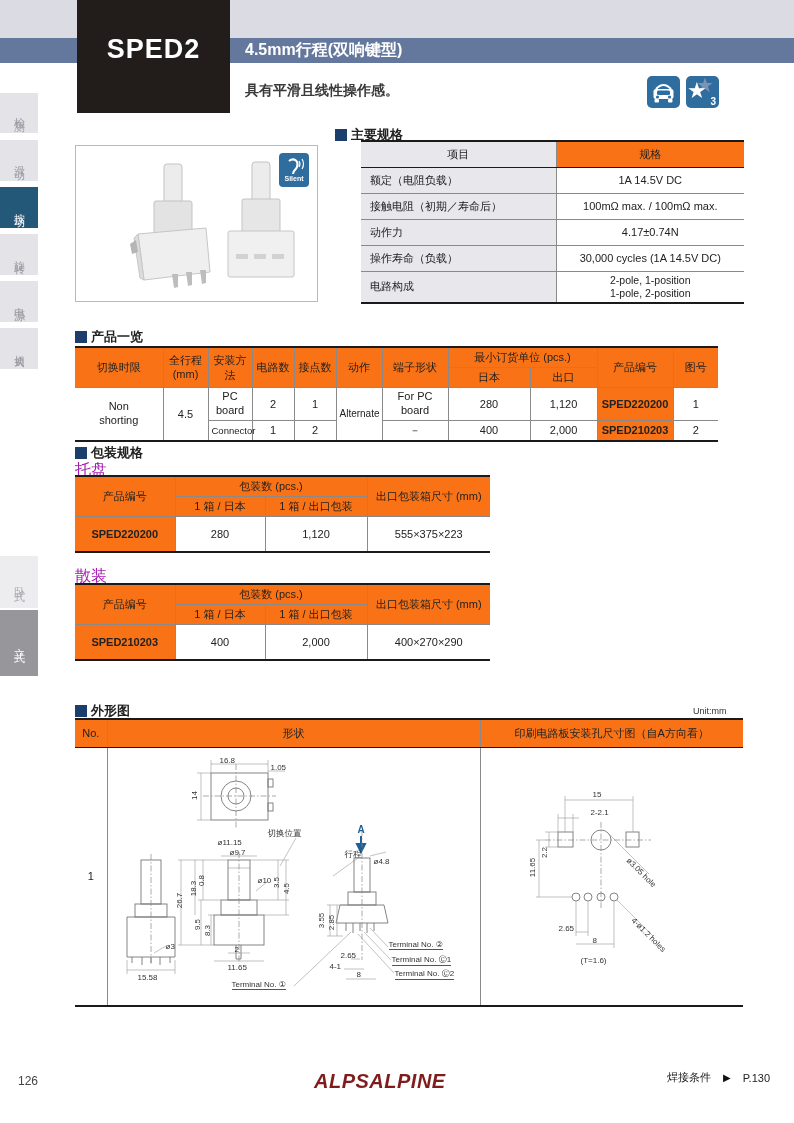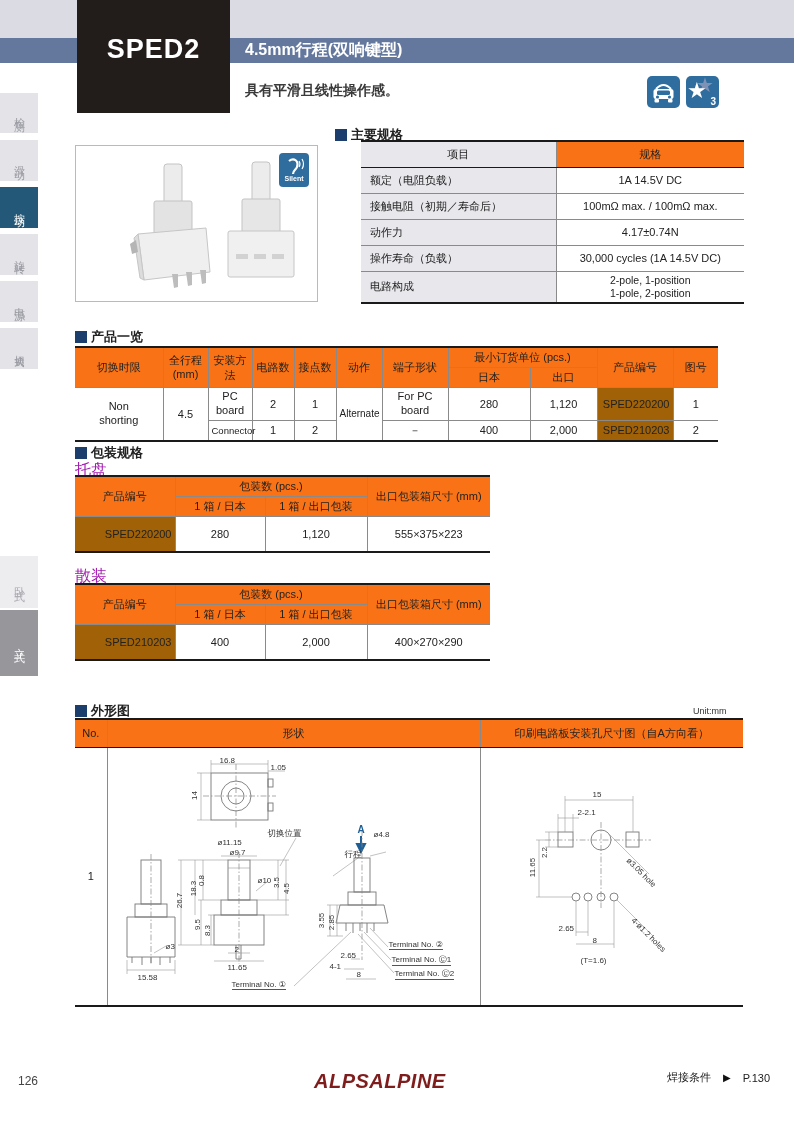--- a/index.html
+++ b/index.html
@@ -32,21 +32,21 @@
   
   .photo-box { left:75px; top:145px; width:243px; height:157px; background:#fff; border:1px solid #b9b9c0; }
   .silent-icon { right:8px; top:7px; width:30px; height:34px; background:#2e6d9e; border-radius:4px; color:#fff; text-align:center; }
   .silent-icon .lbl { font-size:7px; font-weight:bold; display:block; margin-top:-2px; }
 
   
   table { border-collapse:collapse; table-layout:fixed; font-size:11px; color:#222; }
   td,th { font-weight:normal; text-align:center; vertical-align:middle; padding:2px 3px; }
   .ml { white-space:pre-line; line-height:1.25; }
   .hd { background:#f97316; }
-  .pn { background:#a16207; font-weight:normal;text-align:right; }
+  .pn { background:#f97316; font-weight:bold; }
 
   
   .spec-table { left:335px; top:140px; width:383px; border-top:2px solid #1a1a1a; border-bottom:2px solid #1a1a1a;margin-left:26px; }
   .spec-table td { border-bottom:1px solid #8a8a8a; height:26px; }
   .spec-table tr.h td { border-bottom:1px solid #1a1a1a; }
   .spec-table tr:last-child td { border-bottom:none; }
   .spec-table td.c1 { border-right:1px solid #8a8a8a; text-align:left; padding-left:9px; background:#e7e7ec; }
   .spec-table tr.h td.c1 { text-align:center; padding-left:3px; }
 
   
@@ -444,21 +444,21 @@
         <span class="dim rot" style="left:84px; top:172px;">9.5</span>
         <span class="dim rot" style="left:94px; top:178px;">8.3</span>
         <span class="dim" style="left:150px; top:128px;">ø10</span>
         <span class="dim rot" style="left:163px; top:130px;">3.5</span>
         <span class="dim rot" style="left:173px; top:136px;">4.5</span>
         <span class="dim" style="left:127px; top:197px;">2</span>
         <span class="dim" style="left:120px; top:215px;">11.65</span>
         <span class="dim" style="left:58px; top:194px;">ø3</span>
         <span class="dim" style="left:30px; top:225px;">15.58</span>
         <span class="a-mark" style="left:250px; top:76px;">A</span>
-        <span class="dim" style="left:266px; top:82px;">ø4.8</span>
+        <span class="dim" style="left:266px; top:109px;">ø4.8</span>
         <span class="dim rot" style="left:206px; top:168px;">3.55</span>
         <span class="dim rot" style="left:216px; top:170px;">2.85</span>
         <span class="dim" style="left:233px; top:203px;">2.65</span>
         <span class="dim" style="left:222px; top:214px;">4-1</span>
         <span class="dim" style="left:249px; top:222px;">8</span>
         <span class="term" style="left:281px; top:192px;">Terminal No. ②</span>
         <span class="term" style="left:284px; top:206px;">Terminal No. Ⓒ1</span>
         <span class="term" style="left:287px; top:220px;">Terminal No. Ⓒ2</span>
         <span class="term" style="left:124px; top:232px;">Terminal No. ①</span>
       </td>
@@ -493,21 +493,21 @@
           <line class="thin" x1="127" y1="85" x2="168" y2="126"></line>
           <line class="thin" x1="136" y1="152" x2="172" y2="188"></line>
 
           <line class="thin" x1="95" y1="184" x2="107" y2="184"></line>
           <line class="thin" x1="95" y1="153" x2="95" y2="188"></line>
           <line class="thin" x1="107" y1="153" x2="107" y2="188"></line>
           <line class="thin" x1="95" y1="196" x2="133" y2="196"></line>
           <line class="thin" x1="133" y1="153" x2="133" y2="200"></line>
         </svg>
         <span class="dim" style="left:112px; top:42px;">15</span>
-        <span class="dim" style="left:97px; top:60px;">2-2.1</span>
+        <span class="dim" style="left:110px; top:60px;">2-2.1</span>
         <span class="dim rot" style="left:58px; top:100px;">2.2</span>
         <span class="dim rot" style="left:42px; top:115px;">11.65</span>
         <span class="dim diag" style="left:150px; top:108px;">ø3.05 hole</span>
         <span class="dim diag" style="left:155px; top:168px;">4-ø1.2 holes</span>
         <span class="dim" style="left:78px; top:176px;">2.65</span>
         <span class="dim" style="left:112px; top:188px;">8</span>
         <span class="dim" style="left:100px; top:208px;">(T=1.6)</span>
       </td>
     </tr>
   </tbody>

